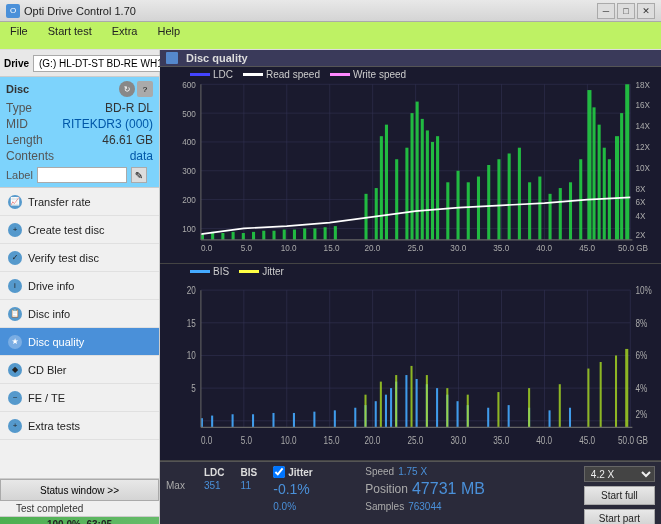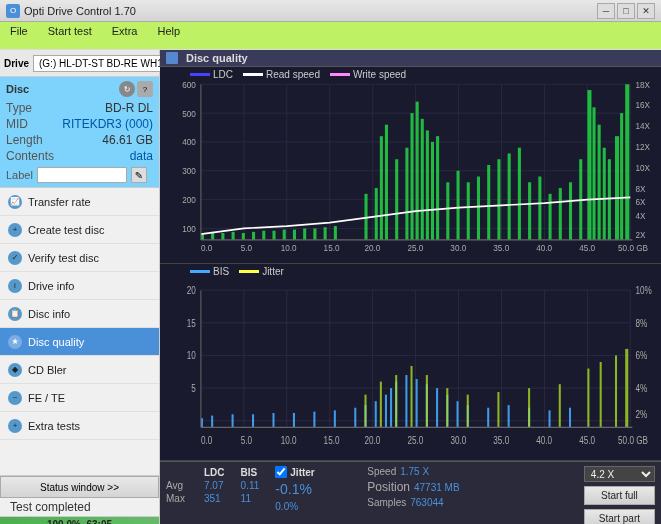--- a/index.html
+++ b/index.html
@@ -43,21 +43,21 @@
     .nav-item { height: 28px; display: flex; align-items: center; padding: 0 8px; gap: 6px; cursor: pointer; border-bottom: 1px solid #e0e0e0; font-size: 11px; color: #222; background: #f0f0f0; }
     .nav-item.active { background: #4a90d9; color: white; }
     .nav-item .nav-icon { width: 14px; height: 14px; border-radius: 50%; display: flex; align-items: center; justify-content: center; font-size: 8px; flex-shrink: 0; }
 
     
     .status-area { border-top: 1px solid #ccc; }
     .status-btn { width: 100%; height: 22px; background: linear-gradient(to bottom, #e8e8e8, #d4d4d4); border: 1px solid #aaa; font-size: 10px; cursor: pointer; display: flex; align-items: center; justify-content: center; }
     .progress-bar-area { height: 16px; background: #e0e0e0; position: relative; border-top: 1px solid #ccc; }
     .progress-fill { height: 100%; background: linear-gradient(to right, #4caf50, #66bb6a); width: 100%; }
     .progress-text { position: absolute; top: 0; left: 0; width: 100%; height: 100%; display: flex; align-items: center; justify-content: center; font-size: 10px; color: #222; font-weight: bold; }
-    .status-text { padding: 2px 10px; font-size: 12px; color: #333; }
+    .status-text { padding: 2px 16px; font-size: 10px; color: #333; }
 
     
     .right-panel { flex: 1; display: flex; flex-direction: column; background: #2a2a3a; }
 
     
     .chart-header { background: #3a3a5a; padding: 2px 6px; display: flex; align-items: center; gap: 8px; border-bottom: 1px solid #555; }
     .chart-title { color: #ddd; font-size: 11px; font-weight: bold; }
     .chart-icon { width: 12px; height: 12px; background: #5588cc; border-radius: 1px; }
     .speed-dropdown { height: 16px; font-size: 10px; background: #444; color: #eee; border: 1px solid #666; padding: 0 2px; }
     .start-full-btn { background: linear-gradient(to bottom, #e8e8e8, #d0d0d0); border: 1px solid #aaa; font-size: 10px; padding: 3px 6px; cursor: pointer; color: #222; white-space: nowrap; }
@@ -432,25 +432,20 @@
     <div style="background:#2a2a3a;border-top:1px solid #555;padding:4px 6px;display:flex;align-items:flex-start;gap:8px;flex-shrink:0;">
 
       <table style="font-size:10px;color:#ccc;border-collapse:collapse;">
         <tbody>
             <tr>
           <td style="width:30px;"></td>
           <td style="padding:1px 8px;color:#ddd;font-weight:bold;">LDC</td>
           <td style="padding:1px 8px;color:#ddd;font-weight:bold;">BIS</td>
         </tr>
         <tr>
-          <td style="color:#aaa;">Avg</td>
-          <td style="color:#4a90d9;padding:1px 8px;">7.07</td>
-          <td style="color:#4a90d9;padding:1px 8px;">0.11</td>
-        </tr>
-        <tr>
           <td style="color:#aaa;">Max</td>
           <td style="color:#4a90d9;padding:1px 8px;">351</td>
           <td style="color:#4a90d9;padding:1px 8px;">11</td>
         </tr>
       </tbody>
         </table>
 
       <div style="display:flex;flex-direction:column;gap:3px;min-width:80px;">
         <div style="display:flex;align-items:center;gap:3px;">
           <input type="checkbox" checked="" style="width: 12px; height: 12px;">
@@ -465,21 +460,21 @@
         </div>
       </div>
 
       <div style="display:flex;flex-direction:column;gap:3px;margin-left:4px;">
         <div style="display:flex;align-items:center;gap:4px;">
           <span style="color:#aaa;font-size:10px;">Speed</span>
           <span style="color:#4a90d9;font-size:10px;">1.75 X</span>
         </div>
         <div style="display:flex;align-items:center;gap:4px;">
           <span style="color:#aaa;font-size:12px;">Position</span>
-          <span style="color:#4a90d9;font-size:10px;">47731 MB</span>
+          <span style="color:#4a90d9;font-size:16px;">47731 MB</span>
         </div>
         <div style="display:flex;align-items:center;gap:4px;">
           <span style="color:#aaa;font-size:10px;">Samples</span>
           <span style="color:#4a90d9;font-size:10px;">763044</span>
         </div>
       </div>
 
       <div style="display:flex;flex-direction:column;gap:4px;margin-left:auto;">
         <select class="speed-dropdown">
           <option>4.2 X</option>

